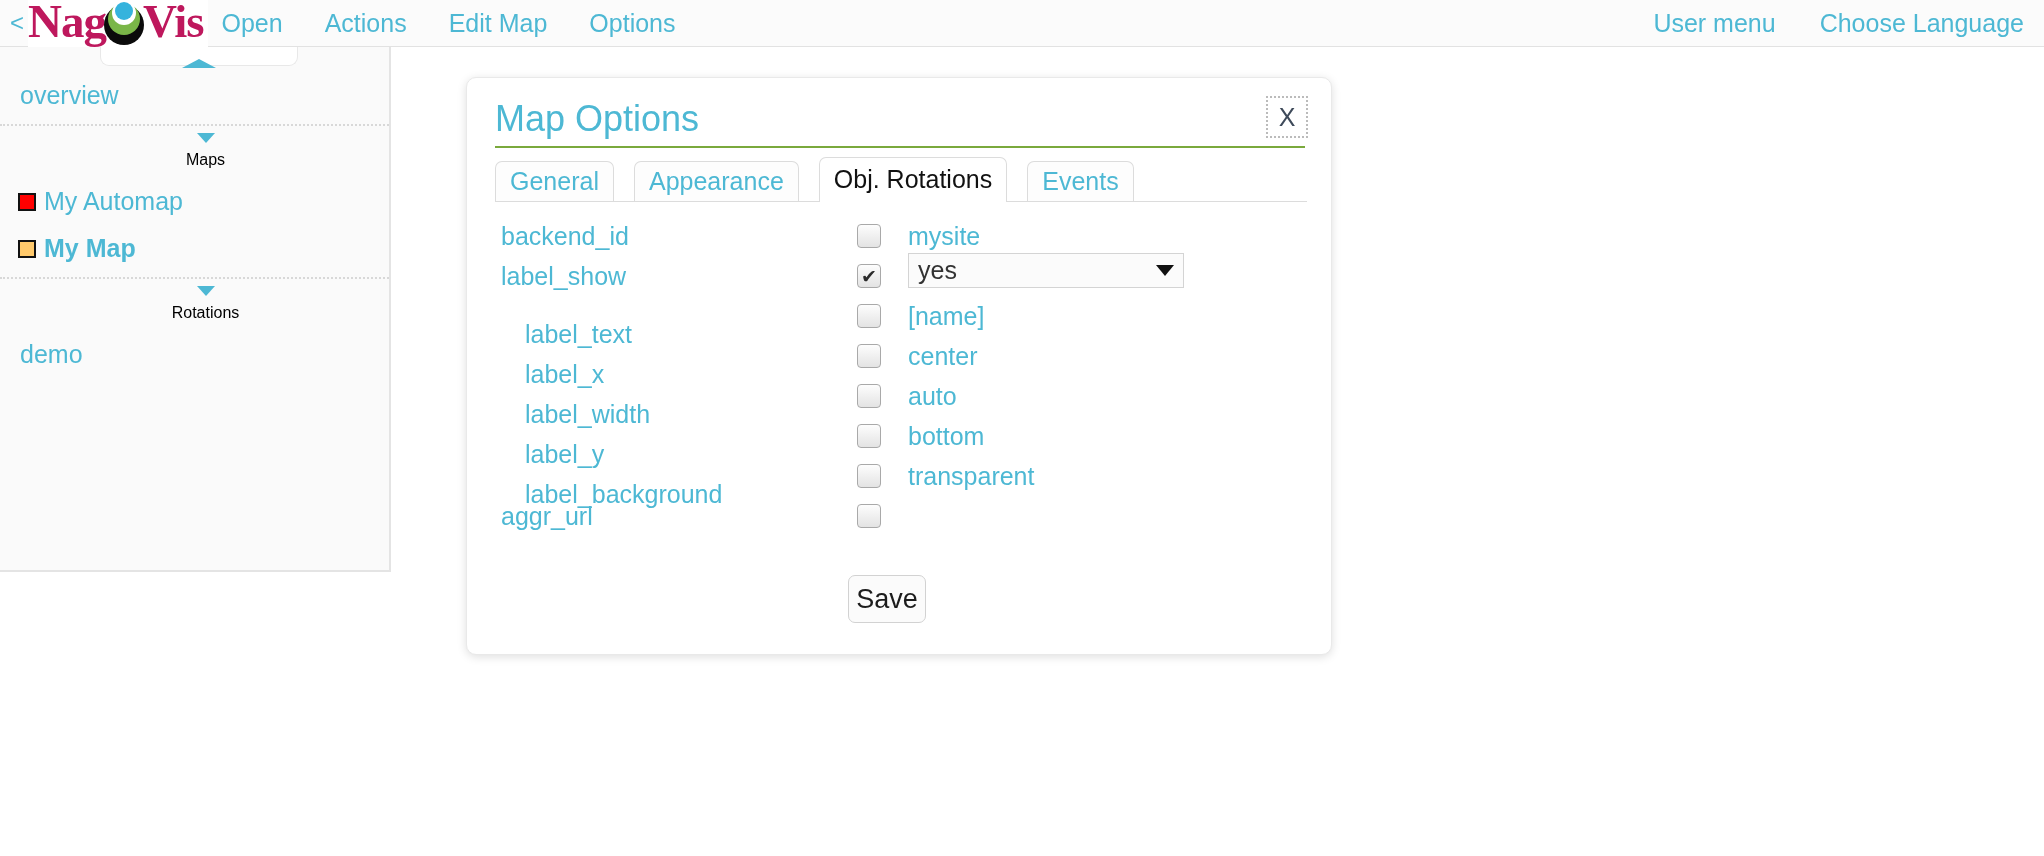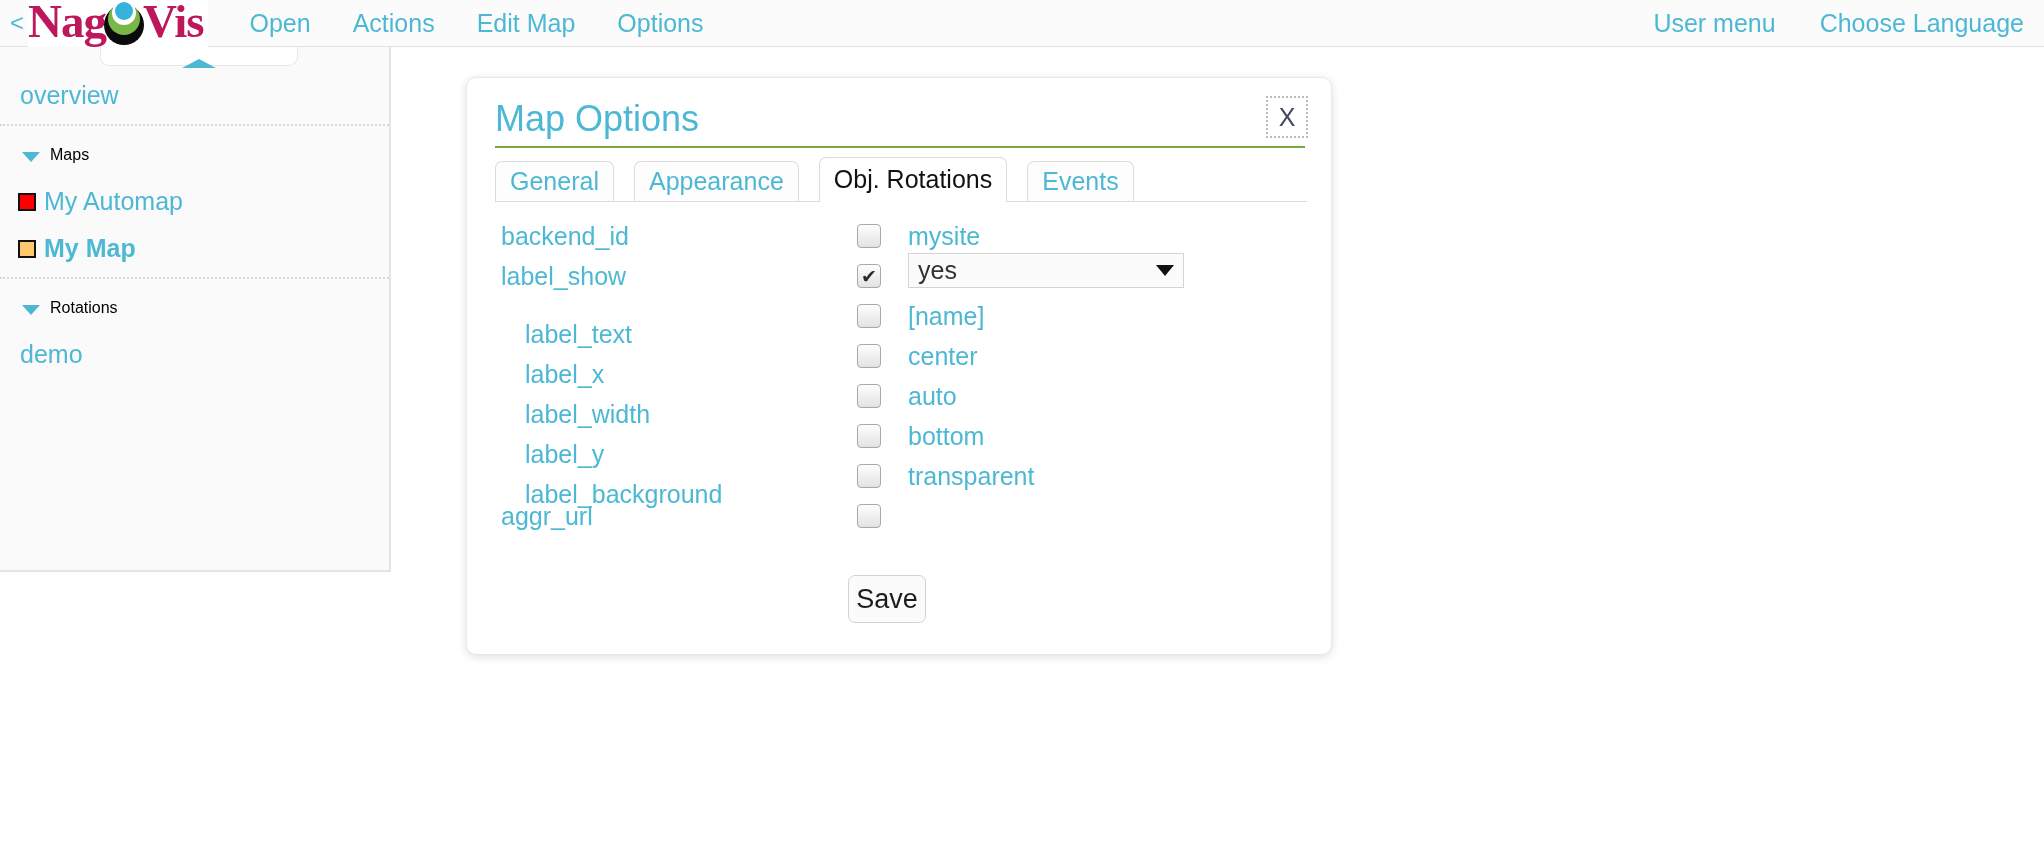--- a/index.html
+++ b/index.html
@@ -87,21 +87,21 @@
   .logo-mark .ring-cyan {
     position: absolute;
     left: 13px; top: 0px;
     width: 18px; height: 18px;
     border-radius: 50%;
     background: #35b3dd;
   }
   .nav {
     display: flex;
     align-items: center;
-    margin-left: 42px;
+    margin-left: 14px;
     gap: 42px;
   }
   .nav a, .nav-right a {
     color: #4db8d4;
     font-size: 25px;
     text-decoration: none;
     white-space: nowrap;
     cursor: pointer;
   }
   .nav-right {
@@ -166,20 +166,21 @@
     margin: 5px 0 5px 0;
     height: 0;
   }
   .side-group {
     display: flex;
     align-items: center;
     height: 47px;
     padding-left: 22px;
     cursor: pointer;
     gap: 10px;
+    flex-direction: column;
   }
   .tri-down {
     width: 0; height: 0;
     border-left: 9px solid transparent;
     border-right: 9px solid transparent;
     border-top: 10px solid #4db8d4;
     flex: none;
     position: relative;
     top: 2px;
   }

